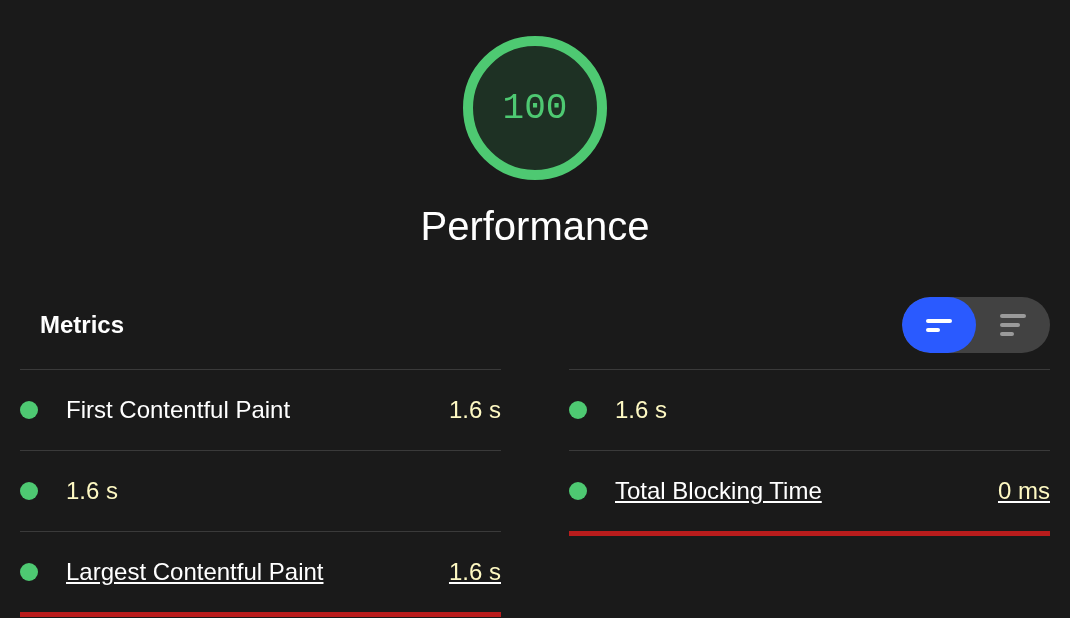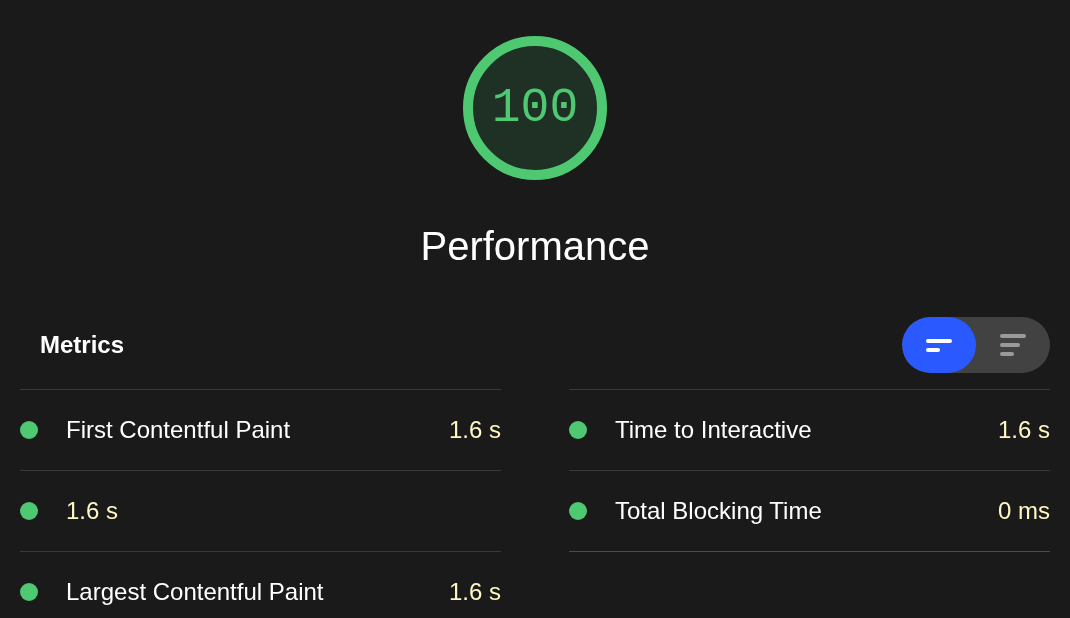--- a/index.html
+++ b/index.html
@@ -26,28 +26,28 @@
       height: 144px;
       border-radius: 50%;
       border: 10px solid #4ec972;
       background: #1e3124;
       display: flex;
       align-items: center;
       justify-content: center;
     }
     .gauge-score {
       font-family: "Courier New", Courier, monospace;
-      font-size: 48px;
+      font-size: 36px;
       color: #4ec972;
       font-weight: 400;
     }
     .gauge-title {
       font-size: 40px;
       font-weight: 400;
-      margin-top: 44px;
+      margin-top: 24px;
       color: #fff;
     }
     .metrics-header {
       display: flex;
       align-items: center;
       justify-content: space-between;
       padding: 0 20px;
       margin-top: 48px;
       margin-left: 20px;
     }
@@ -117,21 +117,22 @@
     .metric-value {
       font-size: 24px;
       font-weight: 400;
       color: #fef9c3;
     }
     .col {
       display: flex;
       flex-direction: column;
     }
     .col .metric-row:last-child {
-      border-bottom: 1px solid #b91c1c;
+      border-bottom: 5px solid #b91c1c;
+      text-decoration: underline;
     }
   </style>
 </head>
 <body>
 
 <div class="gauge-section">
   <div class="gauge">
     <div class="gauge-score">100</div>
   </div>
   <div class="gauge-title">Performance</div>
@@ -169,21 +170,20 @@
     </div>
     <div class="metric-row">
       <div class="metric-dot"></div>
       <div class="metric-label">Largest Contentful Paint</div>
       <div class="metric-value">1.6 s</div>
     </div>
   </div>
   <div class="col">
     <div class="metric-row">
       <div class="metric-dot"></div>
-      <div class="metric-label">Time to Interactive</div>
       <div class="metric-value">1.6 s</div>
     </div>
     <div class="metric-row">
       <div class="metric-dot"></div>
       <div class="metric-label">Total Blocking Time</div>
       <div class="metric-value">0 ms</div>
     </div>
   </div>
 </div>
 

